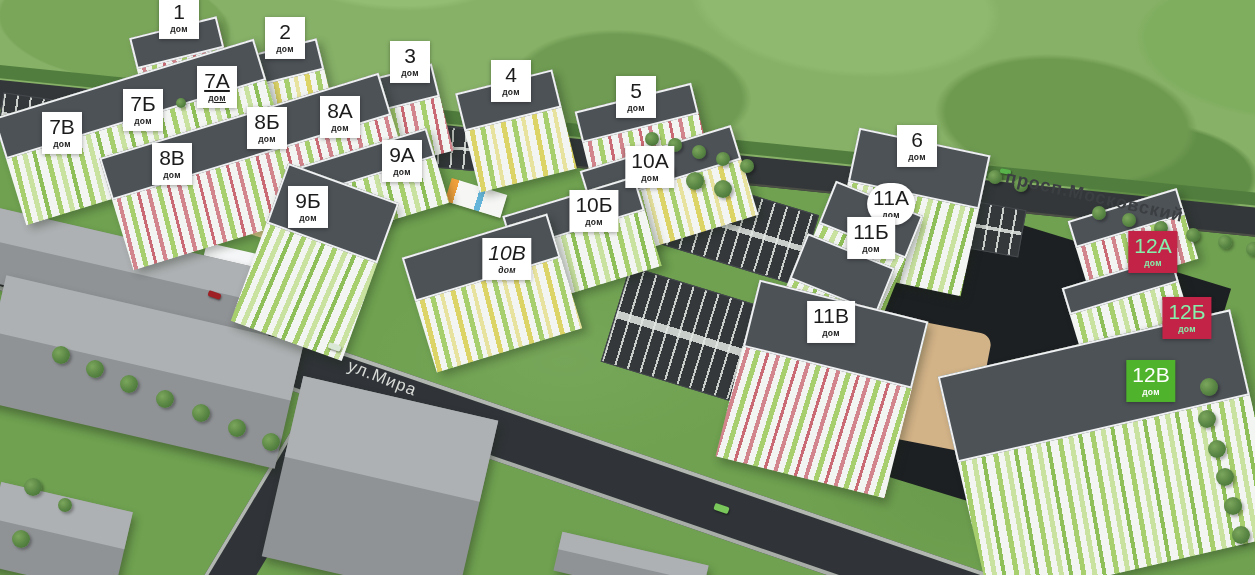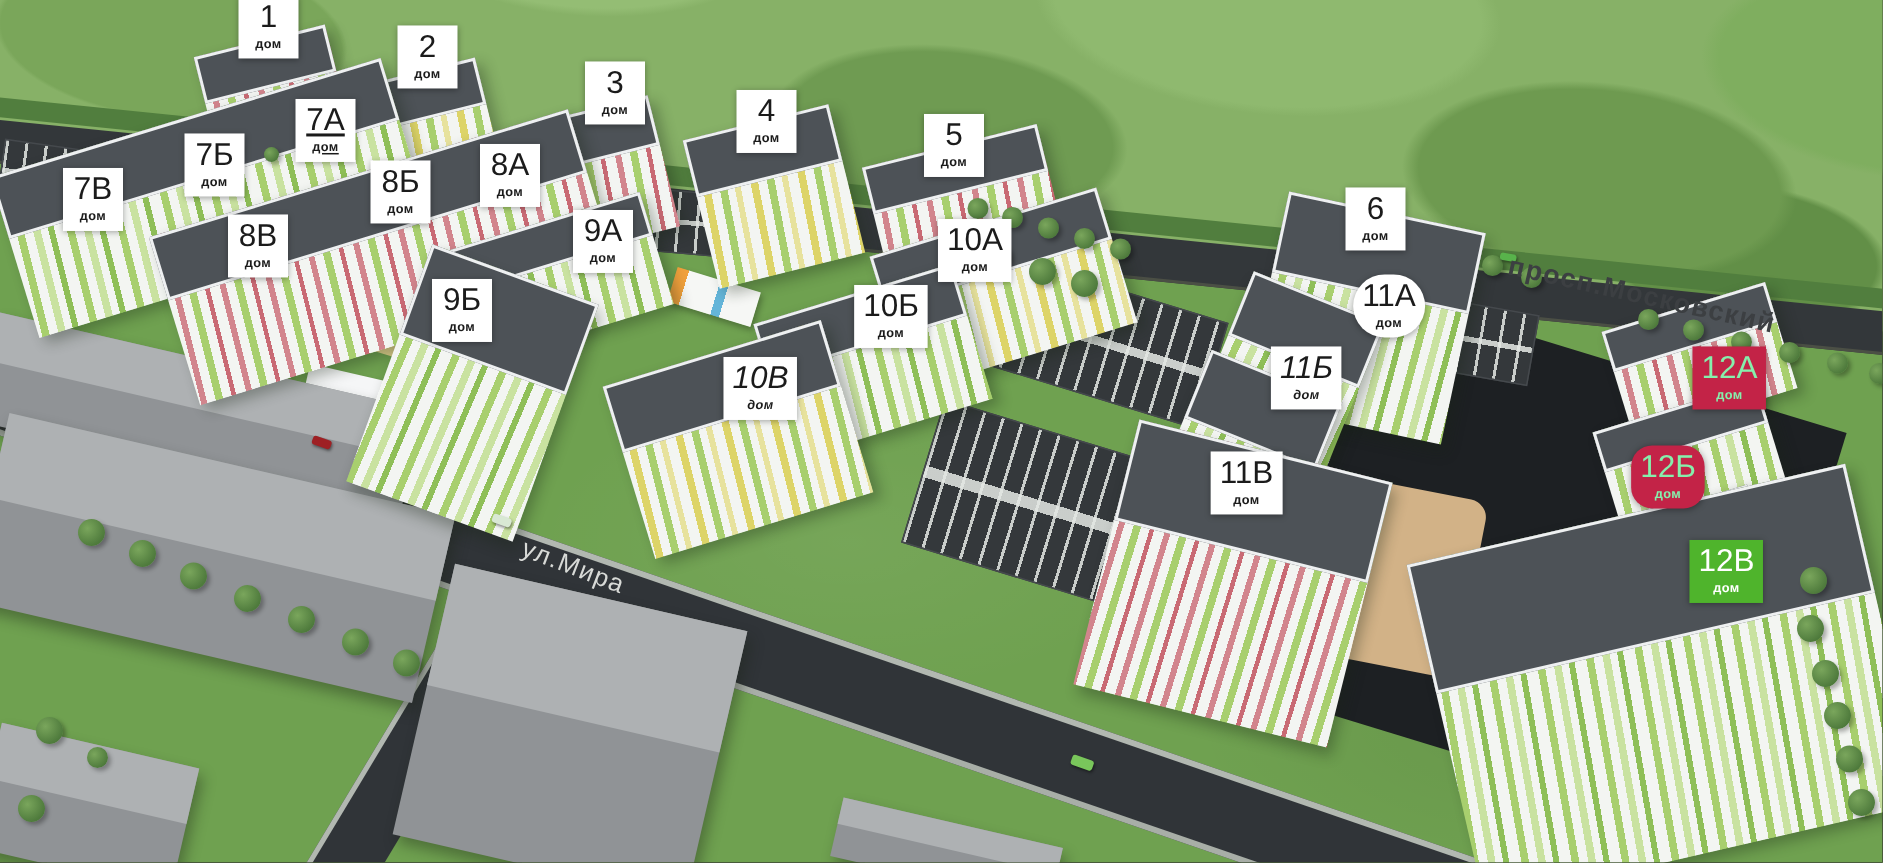--- a/index.html
+++ b/index.html
@@ -225,37 +225,37 @@
     <div class="sub">дом</div>
   </div>
   <div class="marker" style="left:594px;top:211px;">
     <div class="num">10Б</div>
     <div class="sub">дом</div>
   </div>
   <div class="marker" style="left:507px;top:259px;font-style:italic;">
     <div class="num">10В</div>
     <div class="sub">дом</div>
   </div>
-  <div class="marker" style="left:926px;top:204px;border-radius:21px;">
+  <div class="marker" style="left:891px;top:204px;border-radius:21px;">
     <div class="num">11А</div>
     <div class="sub">дом</div>
   </div>
-  <div class="marker" style="left:871px;top:252px;font-style:italic;">
+  <div class="marker" style="left:871px;top:238px;">
     <div class="num">11Б</div>
     <div class="sub">дом</div>
   </div>
   <div class="marker" style="left:814px;top:322px;margin-left:17px;">
     <div class="num">11В</div>
     <div class="sub">дом</div>
   </div>
   <div class="marker red" style="left:1153px;top:252px;">
     <div class="num">12А</div>
     <div class="sub">дом</div>
   </div>
-  <div class="marker red" style="left:1112px;top:318px;border-radius:14px;">
+  <div class="marker red" style="left:1187px;top:318px;">
     <div class="num">12Б</div>
     <div class="sub">дом</div>
   </div>
   <div class="marker green" style="left:1151px;top:381px;">
     <div class="num">12В</div>
     <div class="sub">дом</div>
   </div>
 
 </div>
 

